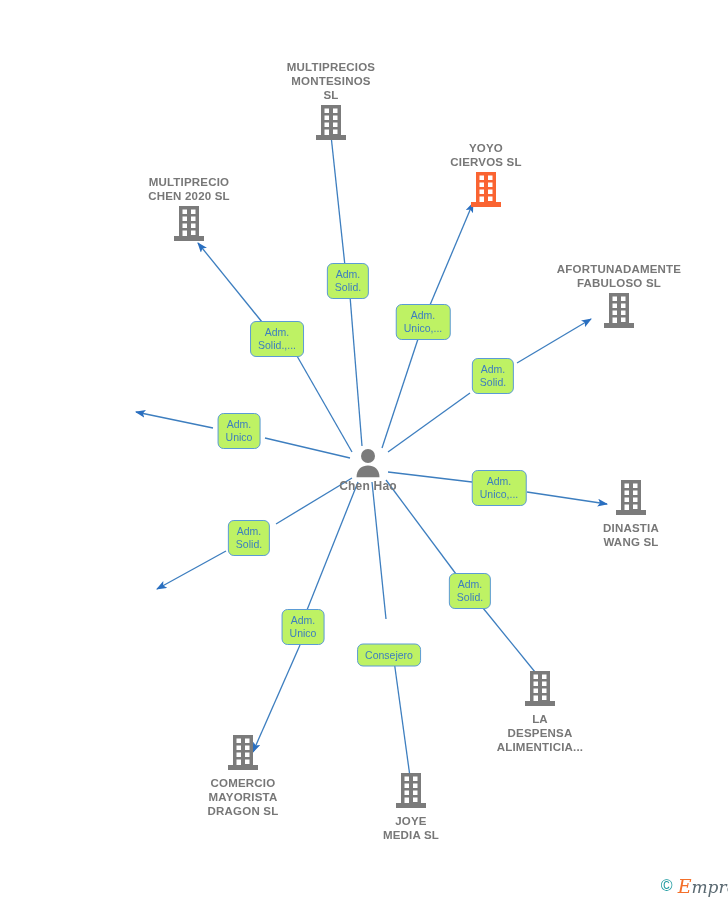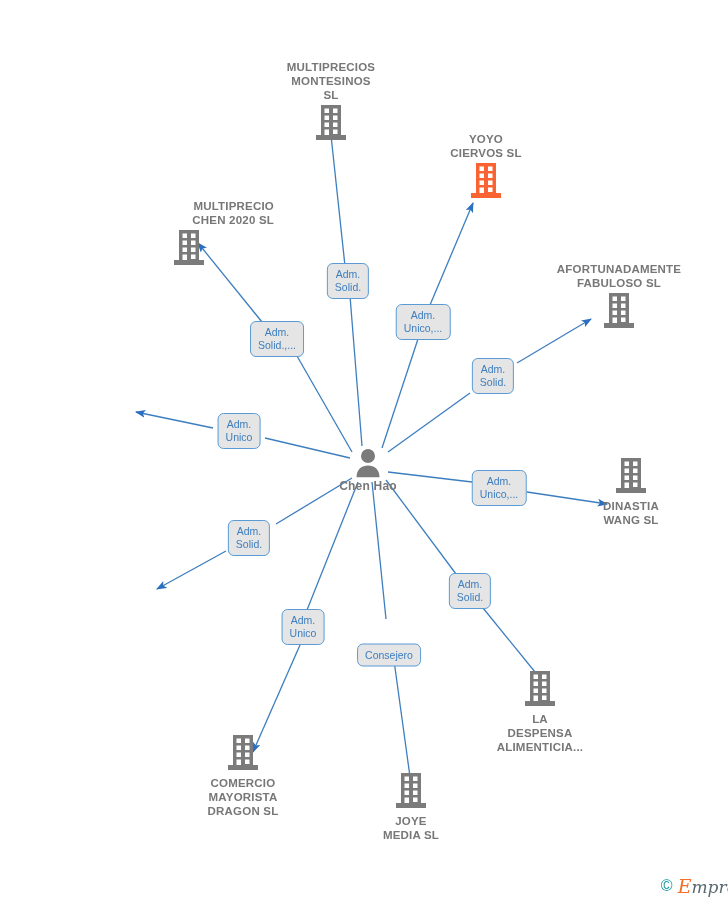--- a/index.html
+++ b/index.html
@@ -45,21 +45,21 @@
   }
   .icon-wrap {
     display: flex;
     justify-content: center;
     align-items: center;
     height: 42px;
   }
   .edge-label {
     position: absolute;
     transform: translate(-50%, -50%);
-    background: #e5e5e5;
+    background: #bef264;
     border: 1.4px solid #5b9bd5;
     border-radius: 6px;
     color: #3d7ebf;
     font-size: 10.5px;
     line-height: 13px;
     padding: 4px 7px;
     text-align: center;
     white-space: pre-line;
     box-sizing: border-box;
   }
@@ -143,40 +143,40 @@
         <rect x="8.5" y="11.5" width="4.5" height="4.5" fill="#ffffff"></rect>
         <rect x="17" y="11.5" width="4.5" height="4.5" fill="#ffffff"></rect>
         <rect x="8.5" y="18.5" width="4.5" height="4.5" fill="#ffffff"></rect>
         <rect x="17" y="18.5" width="4.5" height="4.5" fill="#ffffff"></rect>
         <rect x="8.5" y="25.5" width="4.5" height="5.5" fill="#ffffff"></rect>
         <rect x="17" y="25.5" width="4.5" height="4.5" fill="#ffffff"></rect>
       </svg>
     </div>
   </div>
 
-  <div class="node" style="left:486px; top:167px;">
+  <div class="node" style="left:486px; top:176px;">
     <div class="caption">YOYO
 CIERVOS  SL</div>
     <div class="icon-wrap">
       <svg width="30" height="38" viewBox="0 0 30 38" aria-hidden="true">
         <rect x="5" y="1" width="20" height="30" fill="#fa6432"></rect>
         <rect x="0" y="31" width="30" height="5" fill="#fa6432"></rect>
         <rect x="8.5" y="4.5" width="4.5" height="4.5" fill="#ffffff"></rect>
         <rect x="17" y="4.5" width="4.5" height="4.5" fill="#ffffff"></rect>
         <rect x="8.5" y="11.5" width="4.5" height="4.5" fill="#ffffff"></rect>
         <rect x="17" y="11.5" width="4.5" height="4.5" fill="#ffffff"></rect>
         <rect x="8.5" y="18.5" width="4.5" height="4.5" fill="#ffffff"></rect>
         <rect x="17" y="18.5" width="4.5" height="4.5" fill="#ffffff"></rect>
         <rect x="8.5" y="25.5" width="4.5" height="5.5" fill="#ffffff"></rect>
         <rect x="17" y="25.5" width="4.5" height="4.5" fill="#ffffff"></rect>
       </svg>
     </div>
   </div>
 
-  <div class="node" style="left:189px; top:234px;text-align:right;">
+  <div class="node" style="left:189px; top:210px;">
     <div class="caption">MULTIPRECIO
 CHEN 2020  SL</div>
     <div class="icon-wrap">
       <svg width="30" height="38" viewBox="0 0 30 38" aria-hidden="true">
         <rect x="5" y="1" width="20" height="30" fill="#7b7b7b"></rect>
         <rect x="0" y="31" width="30" height="5" fill="#7b7b7b"></rect>
         <rect x="8.5" y="4.5" width="4.5" height="4.5" fill="#ffffff"></rect>
         <rect x="17" y="4.5" width="4.5" height="4.5" fill="#ffffff"></rect>
         <rect x="8.5" y="11.5" width="4.5" height="4.5" fill="#ffffff"></rect>
         <rect x="17" y="11.5" width="4.5" height="4.5" fill="#ffffff"></rect>
@@ -201,21 +201,21 @@
         <rect x="17" y="11.5" width="4.5" height="4.5" fill="#ffffff"></rect>
         <rect x="8.5" y="18.5" width="4.5" height="4.5" fill="#ffffff"></rect>
         <rect x="17" y="18.5" width="4.5" height="4.5" fill="#ffffff"></rect>
         <rect x="8.5" y="25.5" width="4.5" height="5.5" fill="#ffffff"></rect>
         <rect x="17" y="25.5" width="4.5" height="4.5" fill="#ffffff"></rect>
       </svg>
     </div>
   </div>
 
 
-  <div class="node" style="left:631px; top:491px;text-align:center;">
+  <div class="node" style="left:631px; top:513px;text-align:center;">
     <div class="icon-wrap">
       <svg width="30" height="38" viewBox="0 0 30 38" aria-hidden="true">
         <rect x="5" y="1" width="20" height="30" fill="#7b7b7b"></rect>
         <rect x="0" y="31" width="30" height="5" fill="#7b7b7b"></rect>
         <rect x="8.5" y="4.5" width="4.5" height="4.5" fill="#ffffff"></rect>
         <rect x="17" y="4.5" width="4.5" height="4.5" fill="#ffffff"></rect>
         <rect x="8.5" y="11.5" width="4.5" height="4.5" fill="#ffffff"></rect>
         <rect x="17" y="11.5" width="4.5" height="4.5" fill="#ffffff"></rect>
         <rect x="8.5" y="18.5" width="4.5" height="4.5" fill="#ffffff"></rect>
         <rect x="17" y="18.5" width="4.5" height="4.5" fill="#ffffff"></rect>

